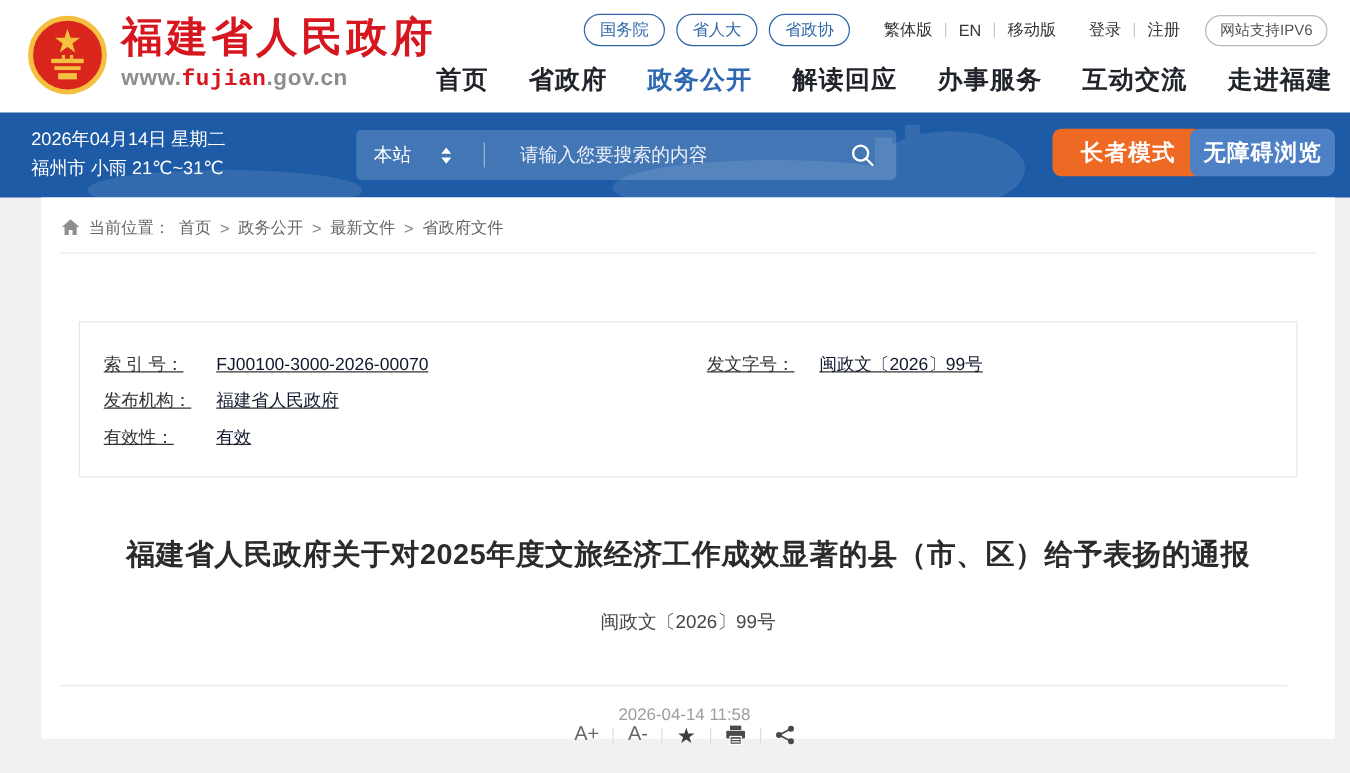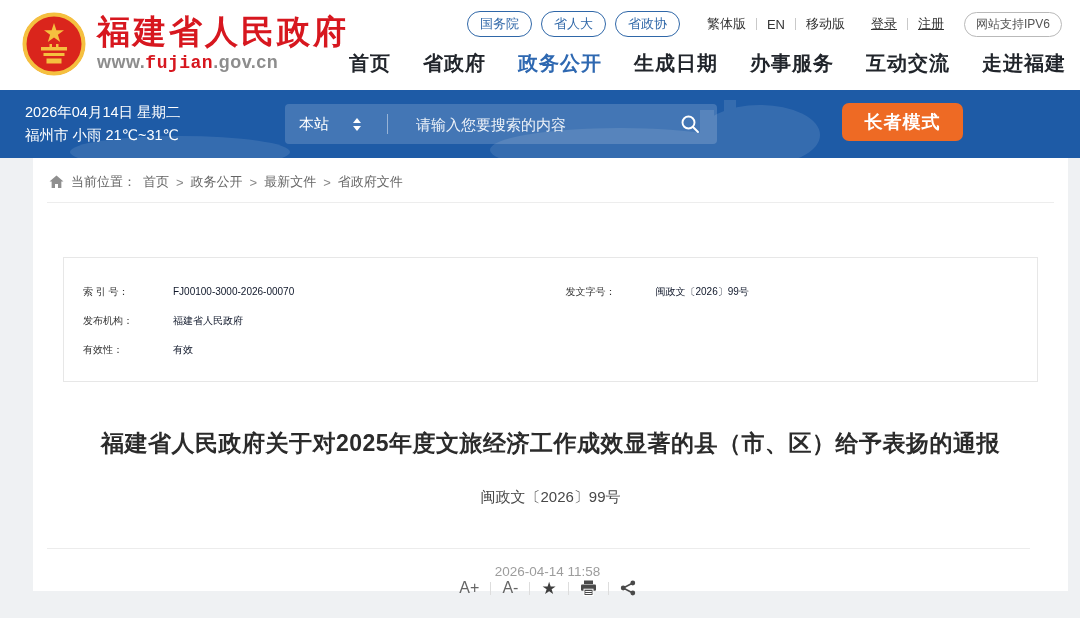--- a/index.html
+++ b/index.html
@@ -56,21 +56,21 @@
   .card { margin-left:33px; width:1035px; height:433px; background:#fff; position:relative; }
 
   .breadcrumb { display:flex; align-items:center; gap:7px; padding:15px 16px 11px; font-size:13px; color:#666; }
   .crumb-link { color:#666; cursor:pointer; }
   .crumb-sep { color:#888; }
   .bc-line { border-bottom:1px solid #ededed; margin:0 14px; }
 
   .meta-box { margin:54px 30px 0; border:1px solid #e7e7e7; padding:19px 0 17px;
     display:grid; grid-template-columns:1fr 1fr; }
   .meta-col { display:flex; flex-direction:column; }
-  .meta-row { display:flex; line-height:29px; font-size:10px; color:#333; }
+  .meta-row { display:flex; line-height:29px; font-size:14px; color:#333;text-decoration:underline; }
   .meta-col.left .meta-row { padding-left:19px; }
   .meta-col.right .meta-row { padding-left:15px; }
   .meta-label { width:90px; color:#333; }
   .meta-value { color:#0f172a; }
 
   .doc-title { text-align:center; margin-top:46px; padding:0 40px; font-size:23px; font-weight:bold;
     color:#2b2b2b; letter-spacing:.5px; }
   .doc-number { text-align:center; margin-top:29px; font-size:15px; color:#484848; }
 
   .footer-line { border-top:1px solid #ececec; margin:41px 38px 0 14px; }
@@ -108,34 +108,34 @@
     <span class="pill">省人大</span>
     <span class="pill">省政协</span>
     <div class="tl-group">
       <span class="tl-link">繁体版</span>
       <span class="tl-divider"></span>
       <span class="tl-link">EN</span>
       <span class="tl-divider"></span>
       <span class="tl-link">移动版</span>
     </div>
     <span class="tl-space"></span>
-    <div class="tl-group" style="margin-left:0;text-decoration:underline;">
+    <div class="tl-group" style="margin-left:0;">
       <span class="tl-link">登录</span>
       <span class="tl-divider"></span>
       <span class="tl-link">注册</span>
     </div>
     <span class="tl-space" style="width:20px;"></span>
     <span class="pill-gray">网站支持IPV6</span>
   </div>
 
   <div class="main-nav">
     <span class="nav-item">首页</span>
     <span class="nav-item">省政府</span>
     <span class="nav-item active">政务公开</span>
-    <span class="nav-item">生成日期</span>
+    <span class="nav-item">解读回应</span>
     <span class="nav-item">办事服务</span>
     <span class="nav-item">互动交流</span>
     <span class="nav-item">走进福建</span>
   </div>
 </div>
 
 <div class="topbar">
   <svg class="topbar-art" viewBox="0 0 1080 68" preserveAspectRatio="none">
     <ellipse cx="620" cy="60" rx="130" ry="22" fill="#ffffff"></ellipse>
     <ellipse cx="760" cy="45" rx="60" ry="30" fill="#ffffff"></ellipse>
@@ -157,20 +157,21 @@
     <span class="search-divider"></span>
     <input class="search-input" type="text" placeholder="请输入您要搜索的内容" style="">
     <span class="mag-btn">
       <svg width="20" height="20" viewBox="0 0 20 20">
           <circle cx="8.5" cy="8.5" r="6" fill="none" stroke="#ffffff" stroke-width="1.9"></circle>
           <line x1="13" y1="13" x2="18" y2="18" stroke="#ffffff" stroke-width="1.9" stroke-linecap="round"></line>
         </svg>
     </span>
   </div>
   <button class="topbar-btn elder-btn">长者模式</button>
+  <button class="topbar-btn access-btn">无障碍浏览</button>
 </div>
 
 <div class="page-main">
   <div class="card">
 
     <div class="breadcrumb">
       <svg width="15" height="14" viewBox="0 0 16 15">
         <path d="M8 0.5 L15.5 7 H13.2 V14 H9.6 V9.6 H6.4 V14 H2.8 V7 H0.5 Z" fill="#8f8f8f"></path>
       </svg>
       <span>当前位置：</span>

